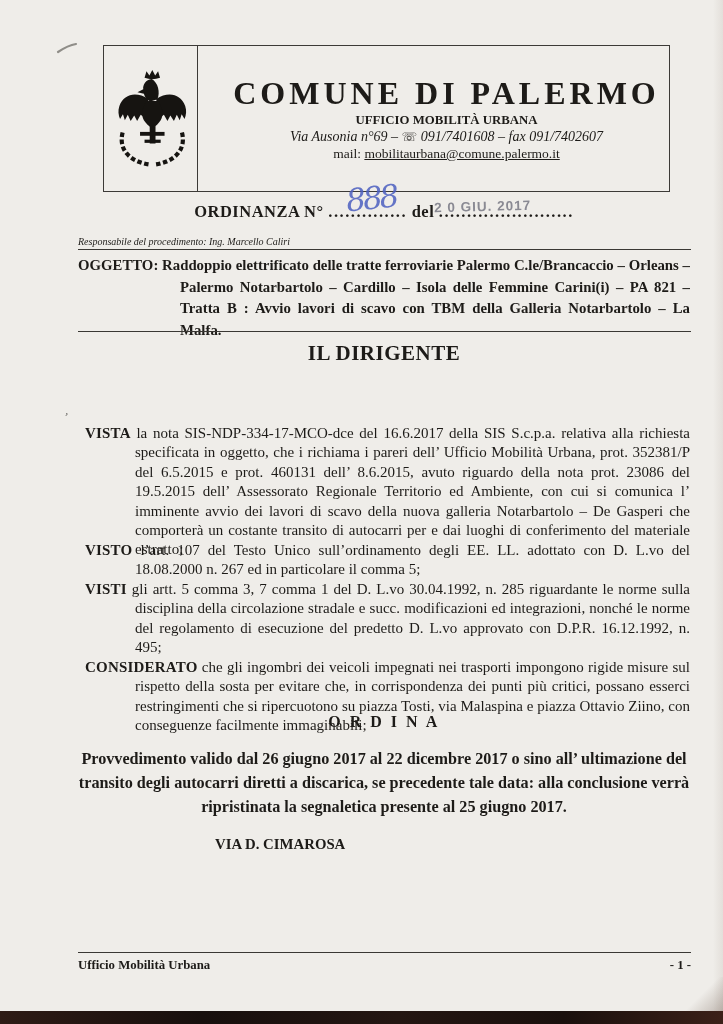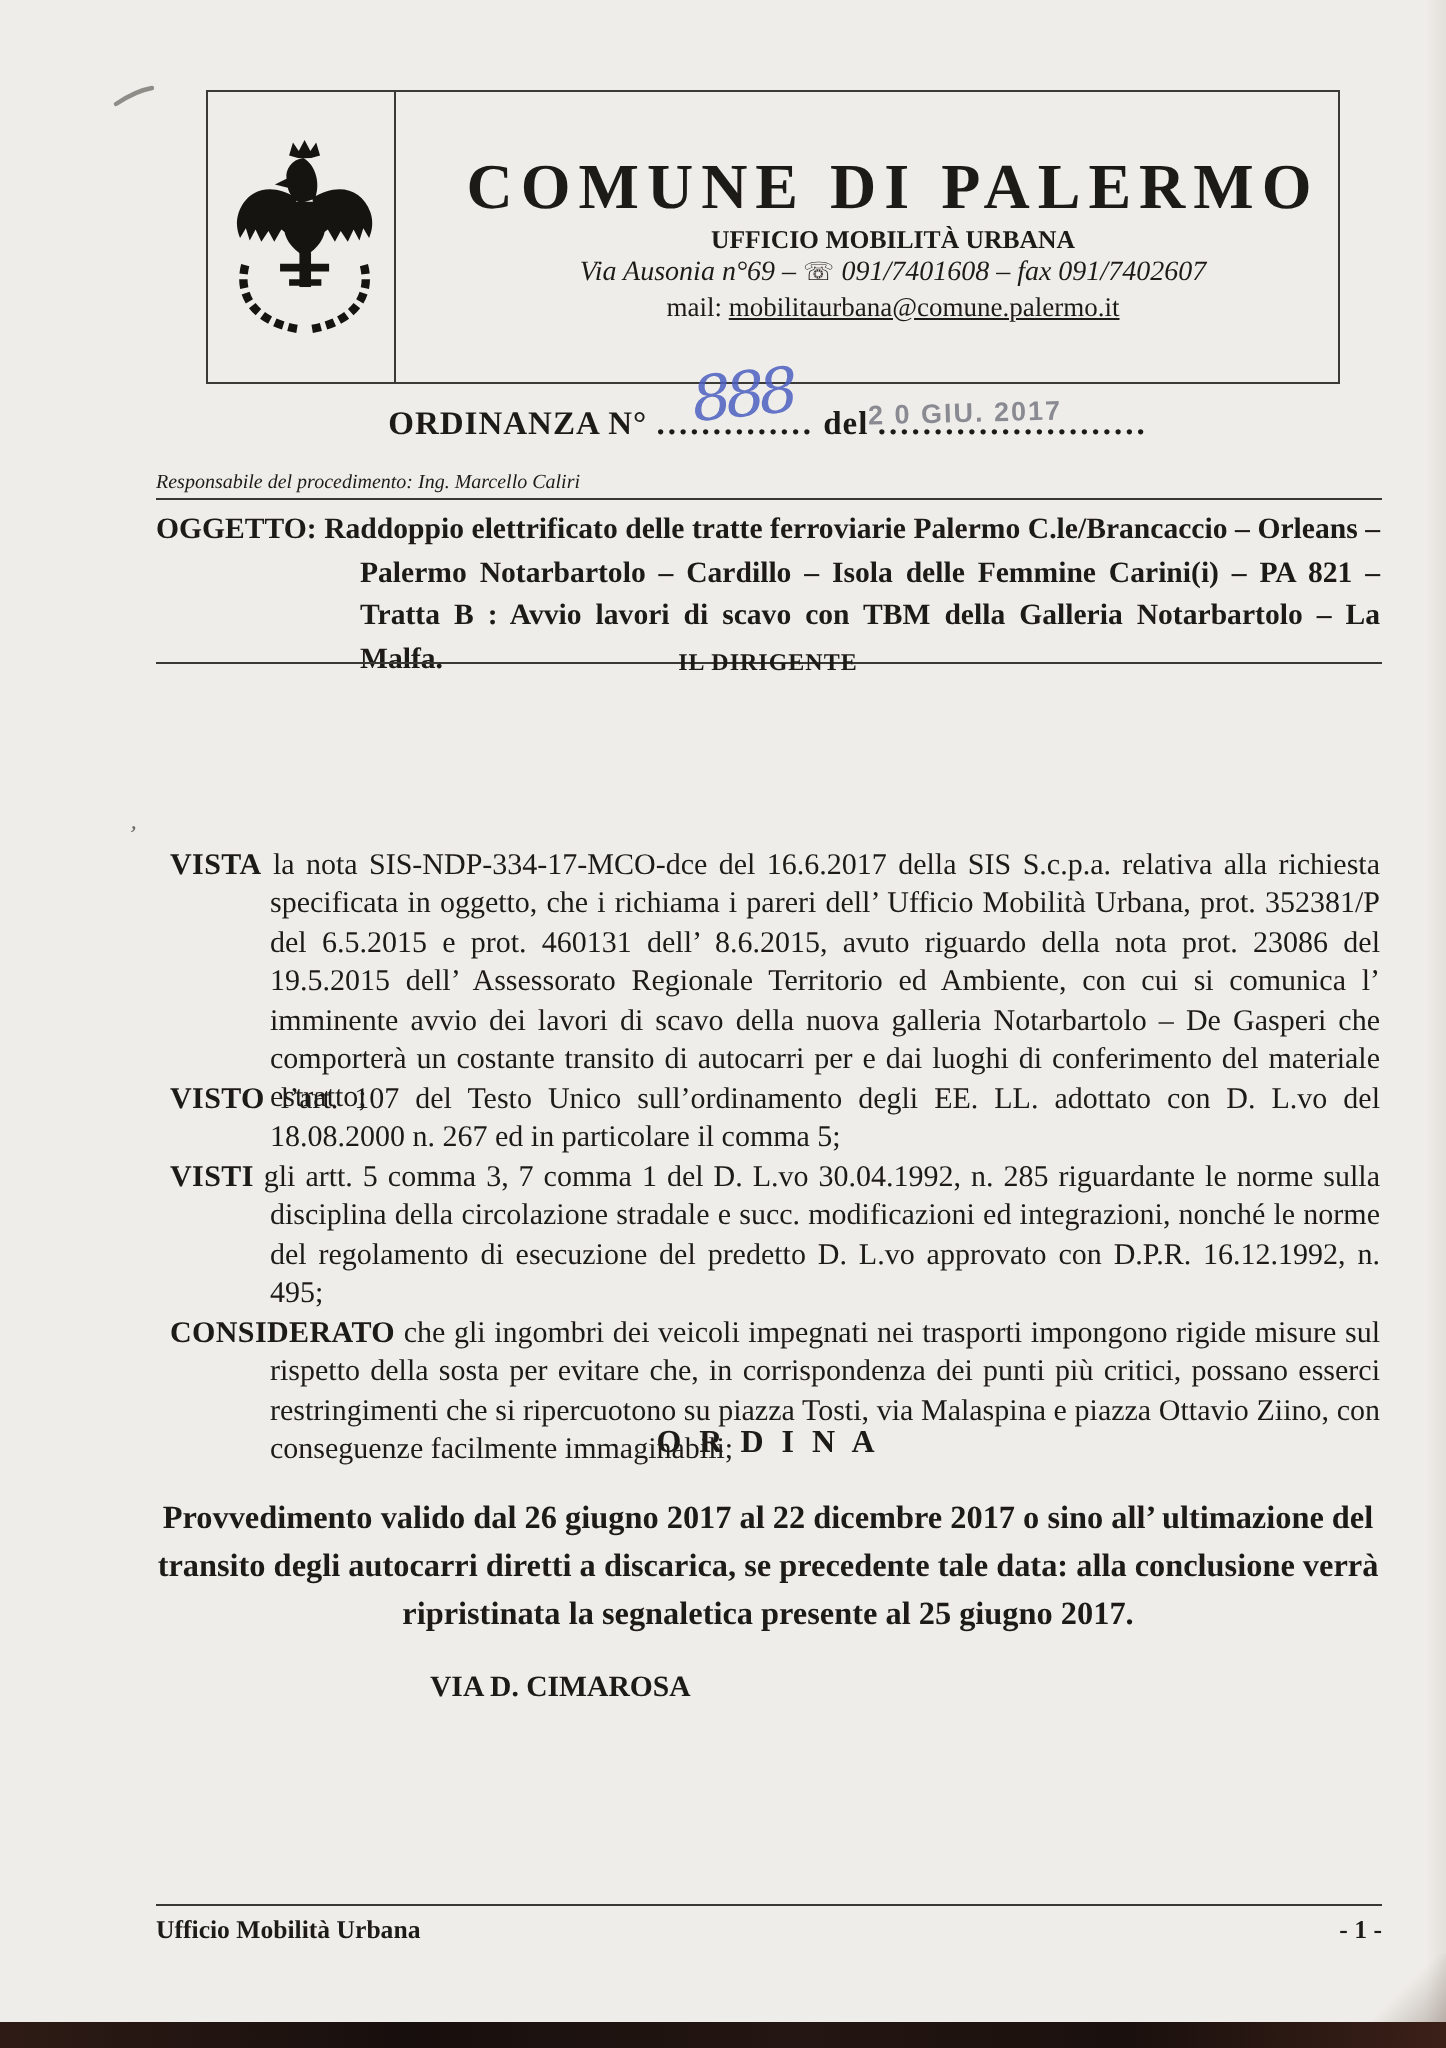--- a/index.html
+++ b/index.html
@@ -71,21 +71,21 @@
     text-align:justify; padding-left:102px; text-indent:-102px;
   }
   .subject-rule {
     position:absolute; left:78px; top:331px; width:613px; height:0;
     border-top:1.3px solid #3a3834;
   }
 
   .center-heading {
     position:absolute; left:78px; width:612px; text-align:center; font-weight:bold;
   }
-  .dirigente { top:324px; font-size:12px; letter-spacing:0.5px; }
+  .dirigente { top:341px; font-size:21px; letter-spacing:0.5px; }
   .ordina { top:713px; font-size:16px; letter-spacing:2.5px; }
 
   
   .recital {
     position:absolute; left:78px; width:612px;
     font-size:15px; line-height:19.4px; text-align:justify;
     padding-left:57px; text-indent:-50px;margin-top:37px;
   }
   .recital b { letter-spacing:0.2px; }
   .r0 { top:387px; }

